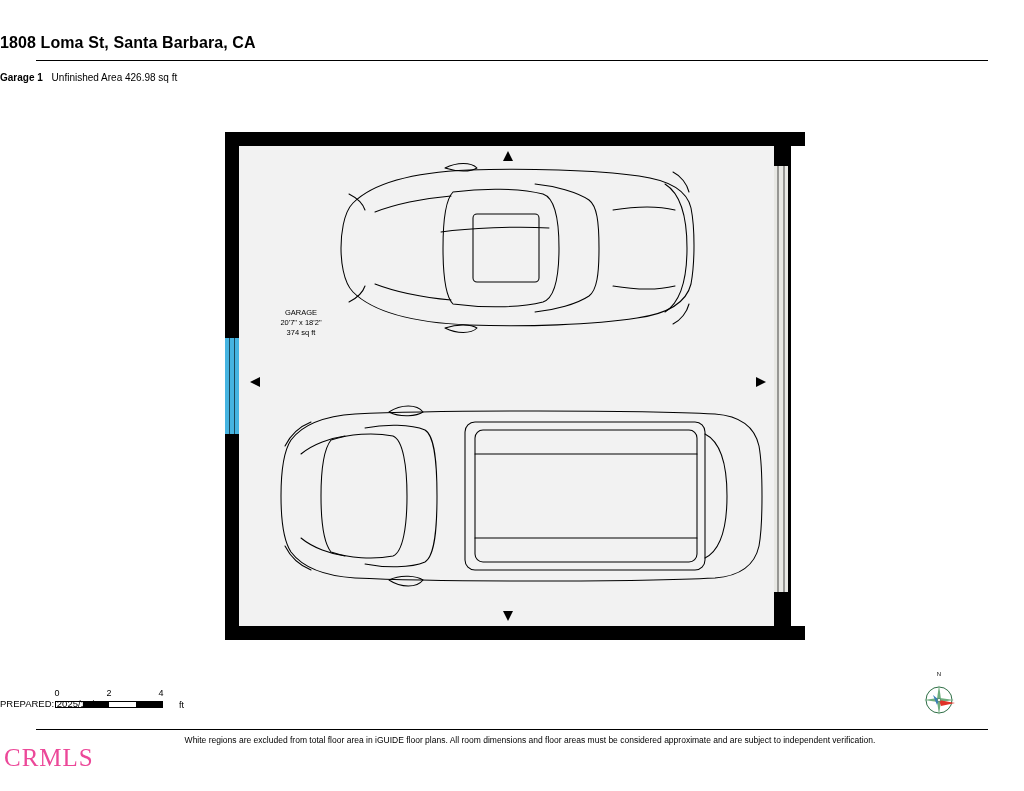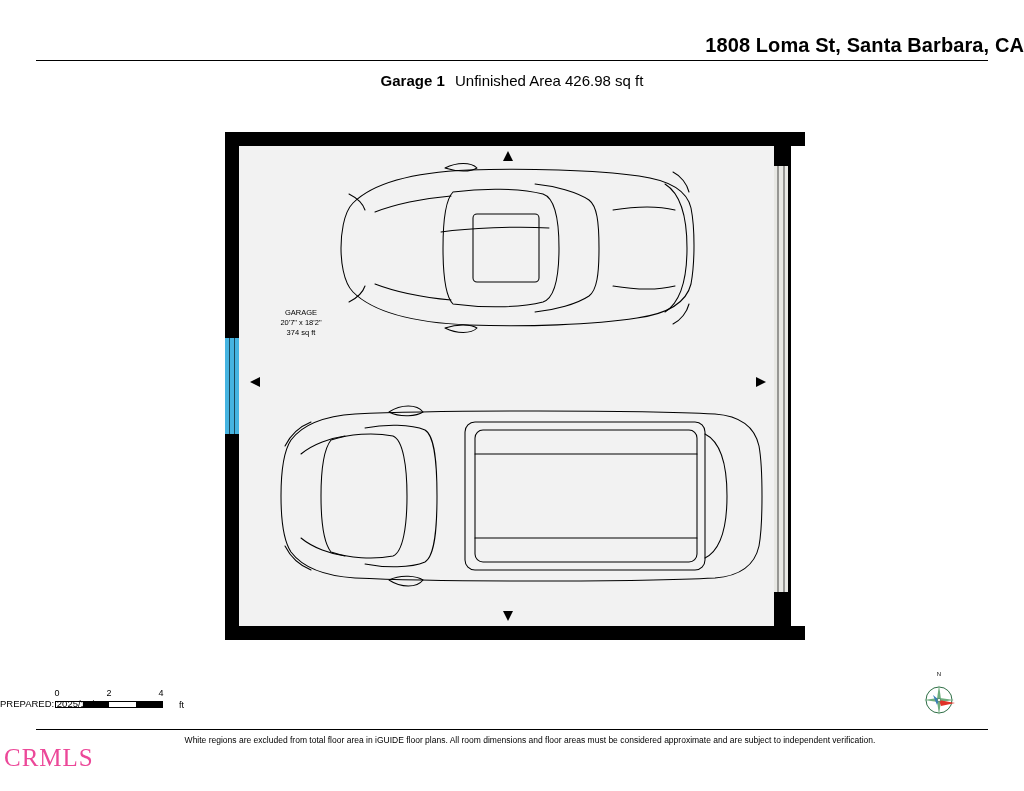--- a/index.html
+++ b/index.html
@@ -16,40 +16,40 @@
     color: #000000;
     overflow: hidden;
   }
 
   
   .title {
     position: absolute;
     left: 0;
     top: 34px;
     width: 1024px;
-    text-align: right;
-    font-size: 20px;
+    text-align: left;
+    font-size: 16px;
     font-weight: bold;
     letter-spacing: 0.1px;
   }
   .title-rule {
     position: absolute;
     left: 36px;
     top: 60px;
     width: 952px;
     height: 1px;
     background: #000;
   }
   .subheader {
     position: absolute;
     left: 0;
     top: 72px;
     width: 1024px;
-    text-align: center;
-    font-size: 15px;
+    text-align: left;
+    font-size: 10px;
   }
   .subheader .lbl { font-weight: bold; }
   .subheader .val { font-weight: normal; padding-left: 6px; }
 
   
   #plan {
     position: absolute;
     left: 225px;
     top: 132px;
     width: 580px;

